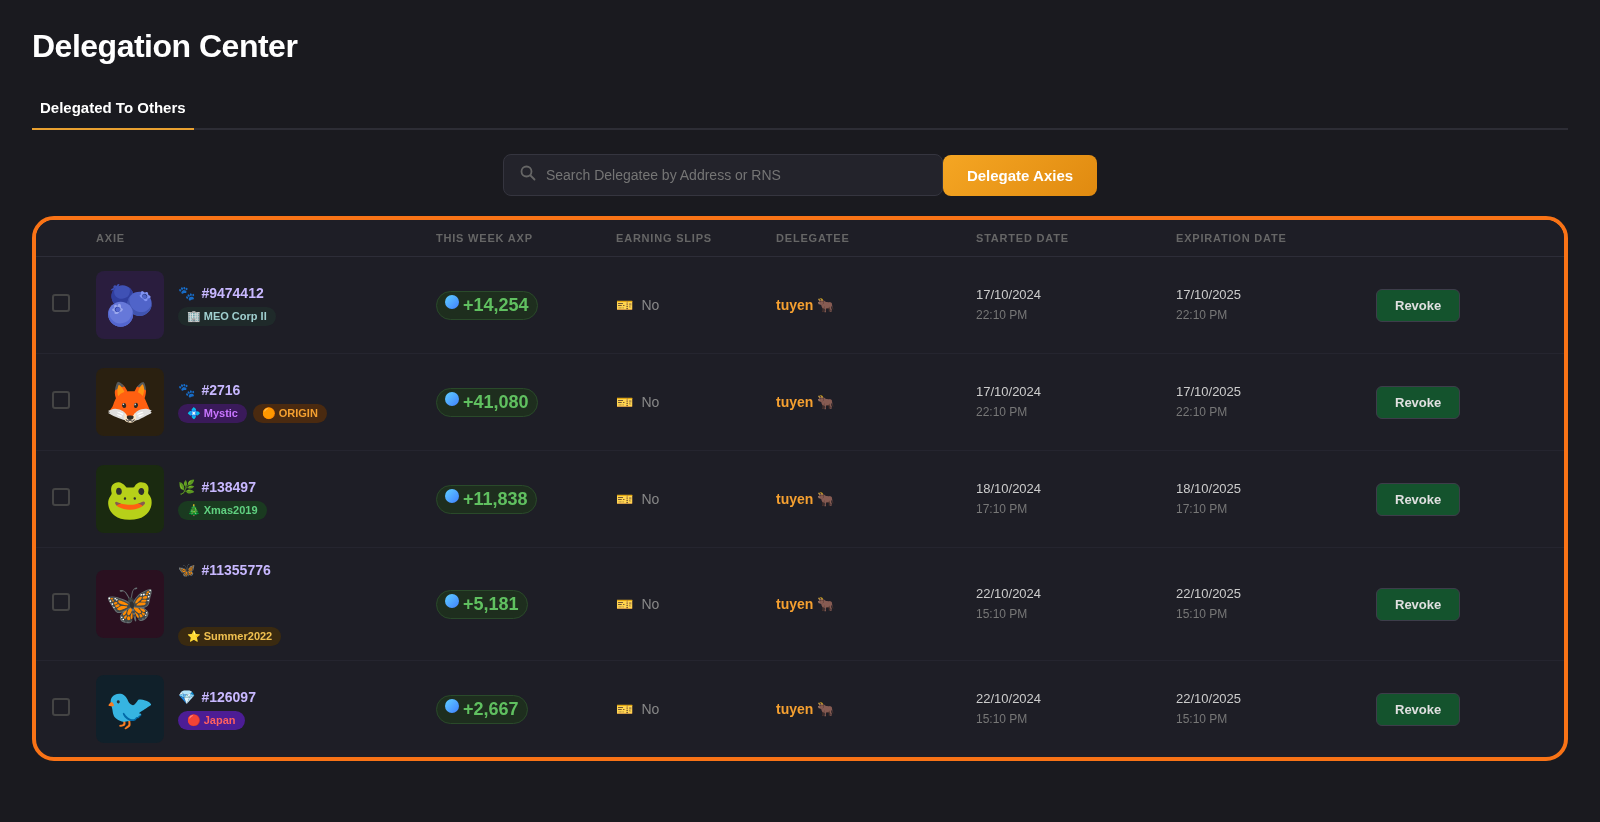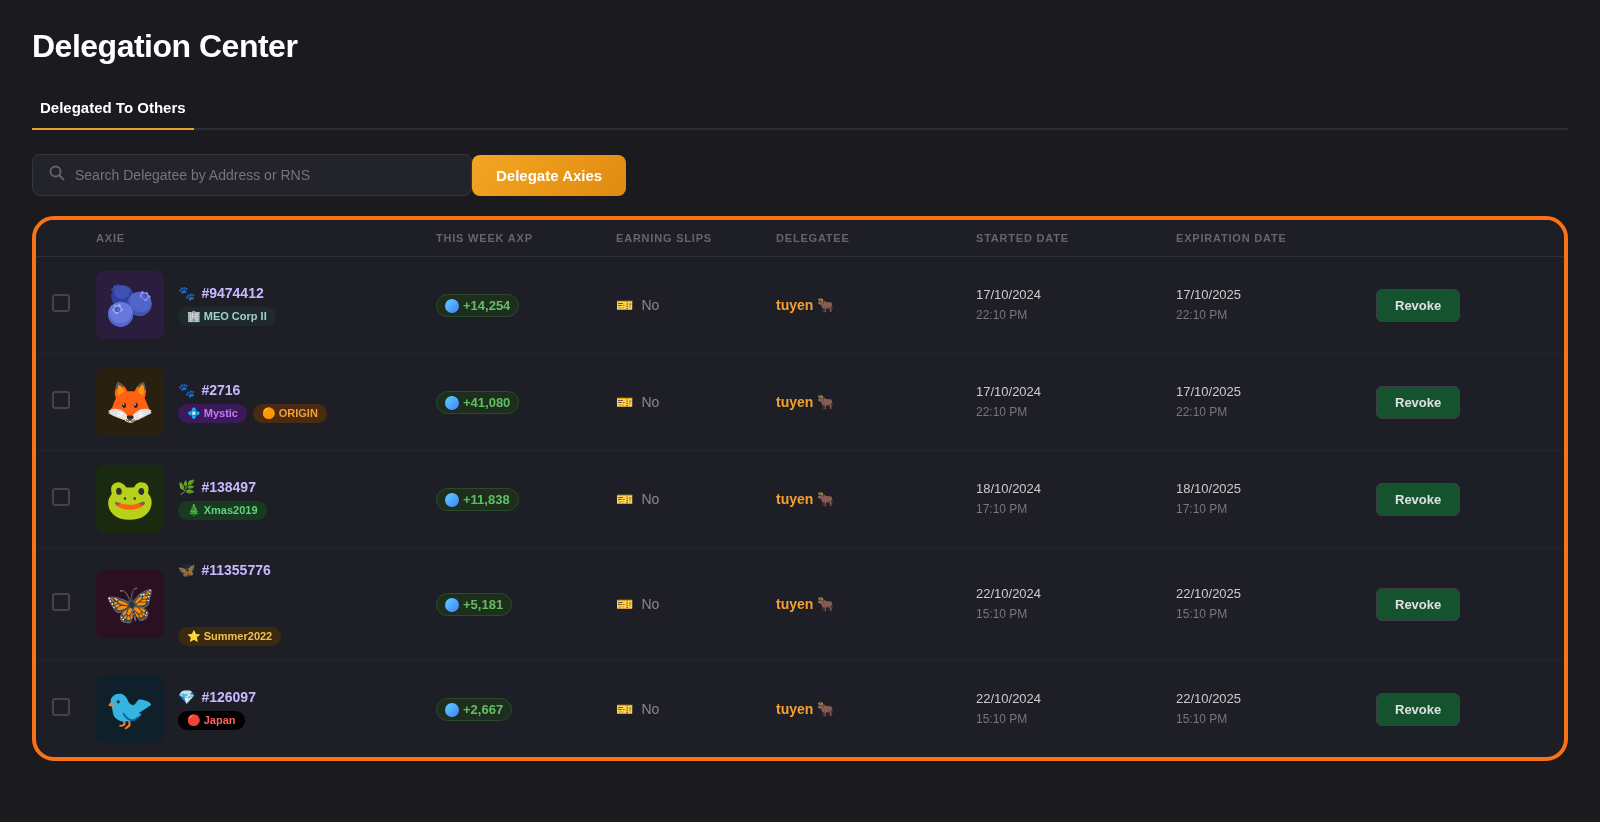--- a/index.html
+++ b/index.html
@@ -37,21 +37,21 @@
       border-top: none;
     }
     .tab.active {
       color: #fff;
       border-bottom: 2px solid #e8a030;
       font-weight: 600;
     }
     .toolbar {
       display: flex;
       align-items: center;
-      justify-content: flex-start;
+      justify-content: center;
       margin-bottom: 20px;
     }
     .search-box {
       display: flex;
       align-items: center;
       background: #23232b;
       border: 1px solid #35353f;
       border-radius: 8px;
       padding: 10px 16px;
       width: 440px;
@@ -171,41 +171,41 @@
     .tag-xmas {
       background: #1a3a20;
       color: #60d080;
     }
     .tag-summer {
       background: #3a2a10;
       color: #f0c050;
       margin-top: 43px;
     }
     .tag-japan {
-      background: #000000;
+      background: #4c1d95;
       color: #ff6060;
     }
     .axp-cell {
       color: #e0e0e0;
       font-size: 14px;
       font-weight: 600;
       display: flex;
       align-items: center;
       gap: 6px;
     }
     .axp-badge {
       display: inline-flex;
-      align-items: flex-end;
+      align-items: flex-start;
       gap: 4px;
       background: #1e2e1e;
       border: 1px solid #2a4a2a;
       border-radius: 20px;
       padding: 3px 8px;
       color: #60c060;
-      font-size: 13px;
+      font-size: 18px;
       font-weight: 700;
     }
     .axp-icon {
       width: 14px;
       height: 14px;
       background: linear-gradient(135deg, #60d0ff, #4080ff);
       border-radius: 50%;
       display: inline-block;
     }
     .no-cell {

